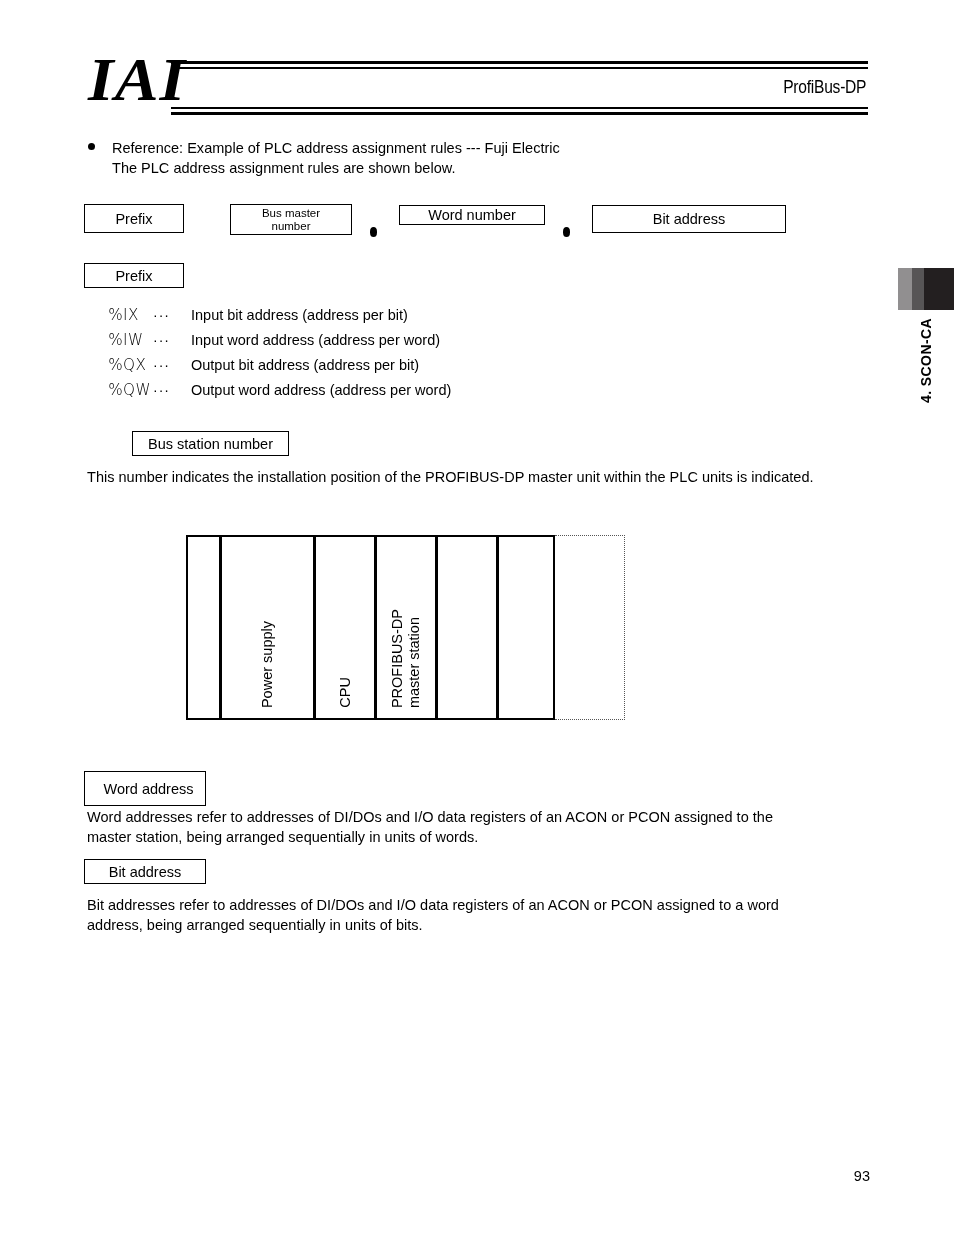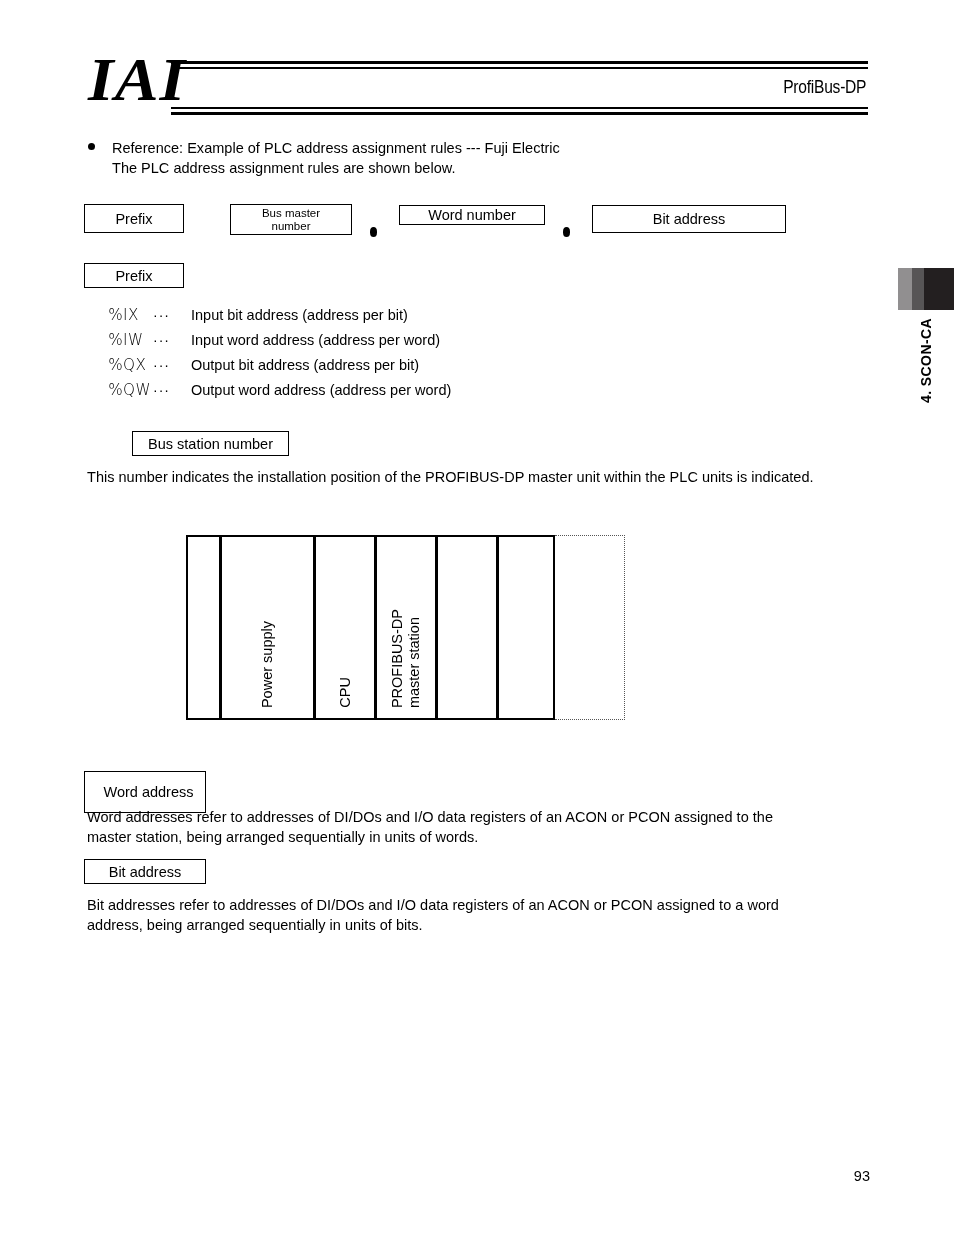--- a/index.html
+++ b/index.html
@@ -140,21 +140,21 @@
     box-sizing: border-box;
     background: #fff;
     display: flex;
     align-items: center;
     justify-content: center;
     font-size: 14.5px;
     white-space: nowrap;
   }
   #sec-prefix      { left: 84px; top: 263px; width: 100px; height: 25px; }
   #sec-busstation  { left: 84px; top: 431px; width: 157px; height: 25px; margin-left: 48px; }
-  #sec-wordaddress { left: 84px; top: 771px; width: 122px; height: 42px; padding-left: 7px; }
+  #sec-wordaddress { left: 84px; top: 771px; width: 122px; height: 35px; padding-left: 7px; }
   #sec-bitaddress  { left: 84px; top: 859px; width: 122px; height: 25px; }
 
   
   #prefix-legend {
     position: absolute;
     left: 107px; top: 305px;
   }
   .pfx-row {
     display: flex;
     align-items: baseline;

